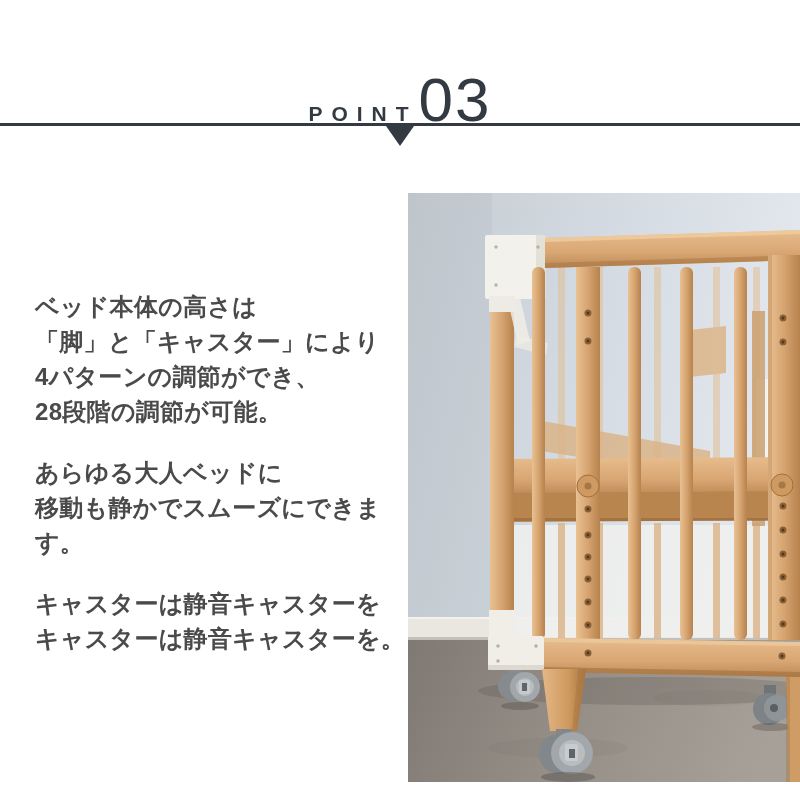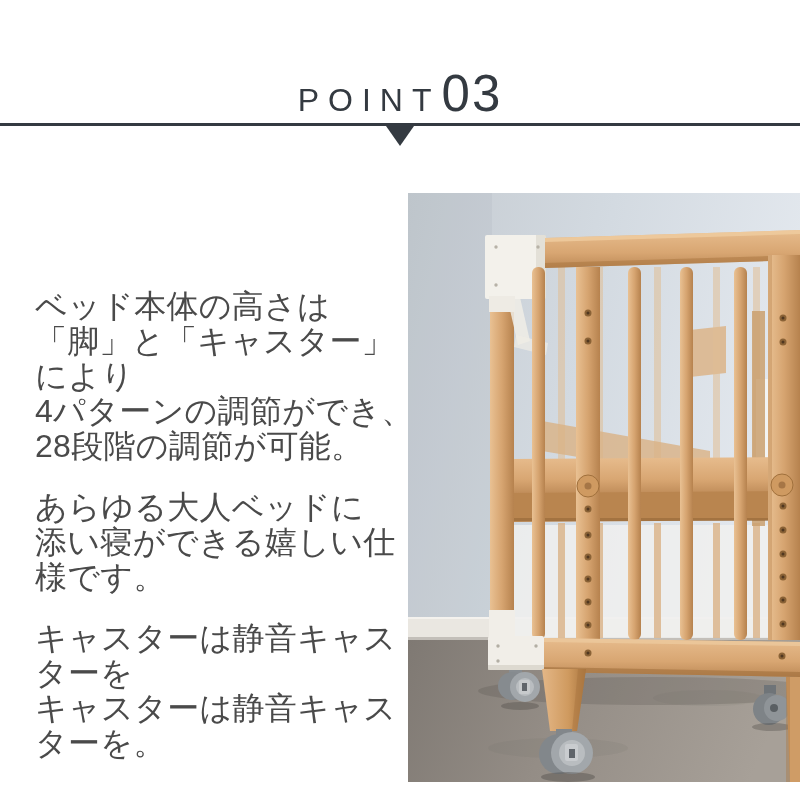--- a/index.html
+++ b/index.html
@@ -12,41 +12,41 @@
   body{
     position:relative;background:var(--page-bg);overflow:hidden;
     font-family:"Liberation Sans","DejaVu Sans",sans-serif;
   }
   
   .header-row{
     position:absolute;top:64px;left:0;width:100%;
     text-align:center;white-space:nowrap;color:var(--accent);
   }
   .point-label{
-    font-size:32px;font-weight:400;letter-spacing:9px;
+    font-size:21px;font-weight:700;letter-spacing:9px;
     vertical-align:baseline;
   }
   .point-number{
-    font-size:51px;font-weight:300;letter-spacing:2px;margin-left:1px;
+    font-size:62px;font-weight:300;letter-spacing:2px;margin-left:1px;
     vertical-align:baseline;
   }
   .rule{
     position:absolute;top:123px;left:0;width:800px;height:3px;
     background:var(--accent);
   }
   .triangle{
     position:absolute;top:126px;left:50%;margin-left:-14px;
     width:0;height:0;
     border-left:14px solid transparent;border-right:14px solid transparent;
     border-top:20px solid var(--accent);
   }
   
   .copy{
     position:absolute;left:35px;top:289px;width:385px;
-    color:var(--body-text);font-size:32px;line-height:35px;letter-spacing:.3px;
+    color:var(--body-text);font-size:24px;line-height:35px;letter-spacing:.3px;font-weight:bold;
   }
   .copy p{margin:0 0 26px 0;}
   .copy .line{display:block;}
   
   .photo{
     position:absolute;left:408px;top:193px;width:392px;height:589px;
     overflow:hidden;
   }
   .photo svg{display:block;width:100%;height:100%;}
 </style>
@@ -65,21 +65,21 @@
 
   <section class="copy">
     <p>
       <span class="line">ベッド本体の高さは</span>
       <span class="line">「脚」と「キャスター」により</span>
       <span class="line">4パターンの調節ができ、</span>
       <span class="line">28段階の調節が可能。</span>
     </p>
     <p>
       <span class="line">あらゆる大人ベッドに</span>
-      <span class="line">添い寝ができる嬉しい仕様です。</span>
+      <span class="line">移動も静かでスムーズにできます。</span>
     </p>
     <p>
       <span class="line">キャスターは静音キャスターを</span>
       <span class="line">キャスターは静音キャスターを。</span>
     </p>
   </section>
 
   <figure class="photo">
     <svg viewBox="0 0 392 589" preserveAspectRatio="none">
       <defs>

